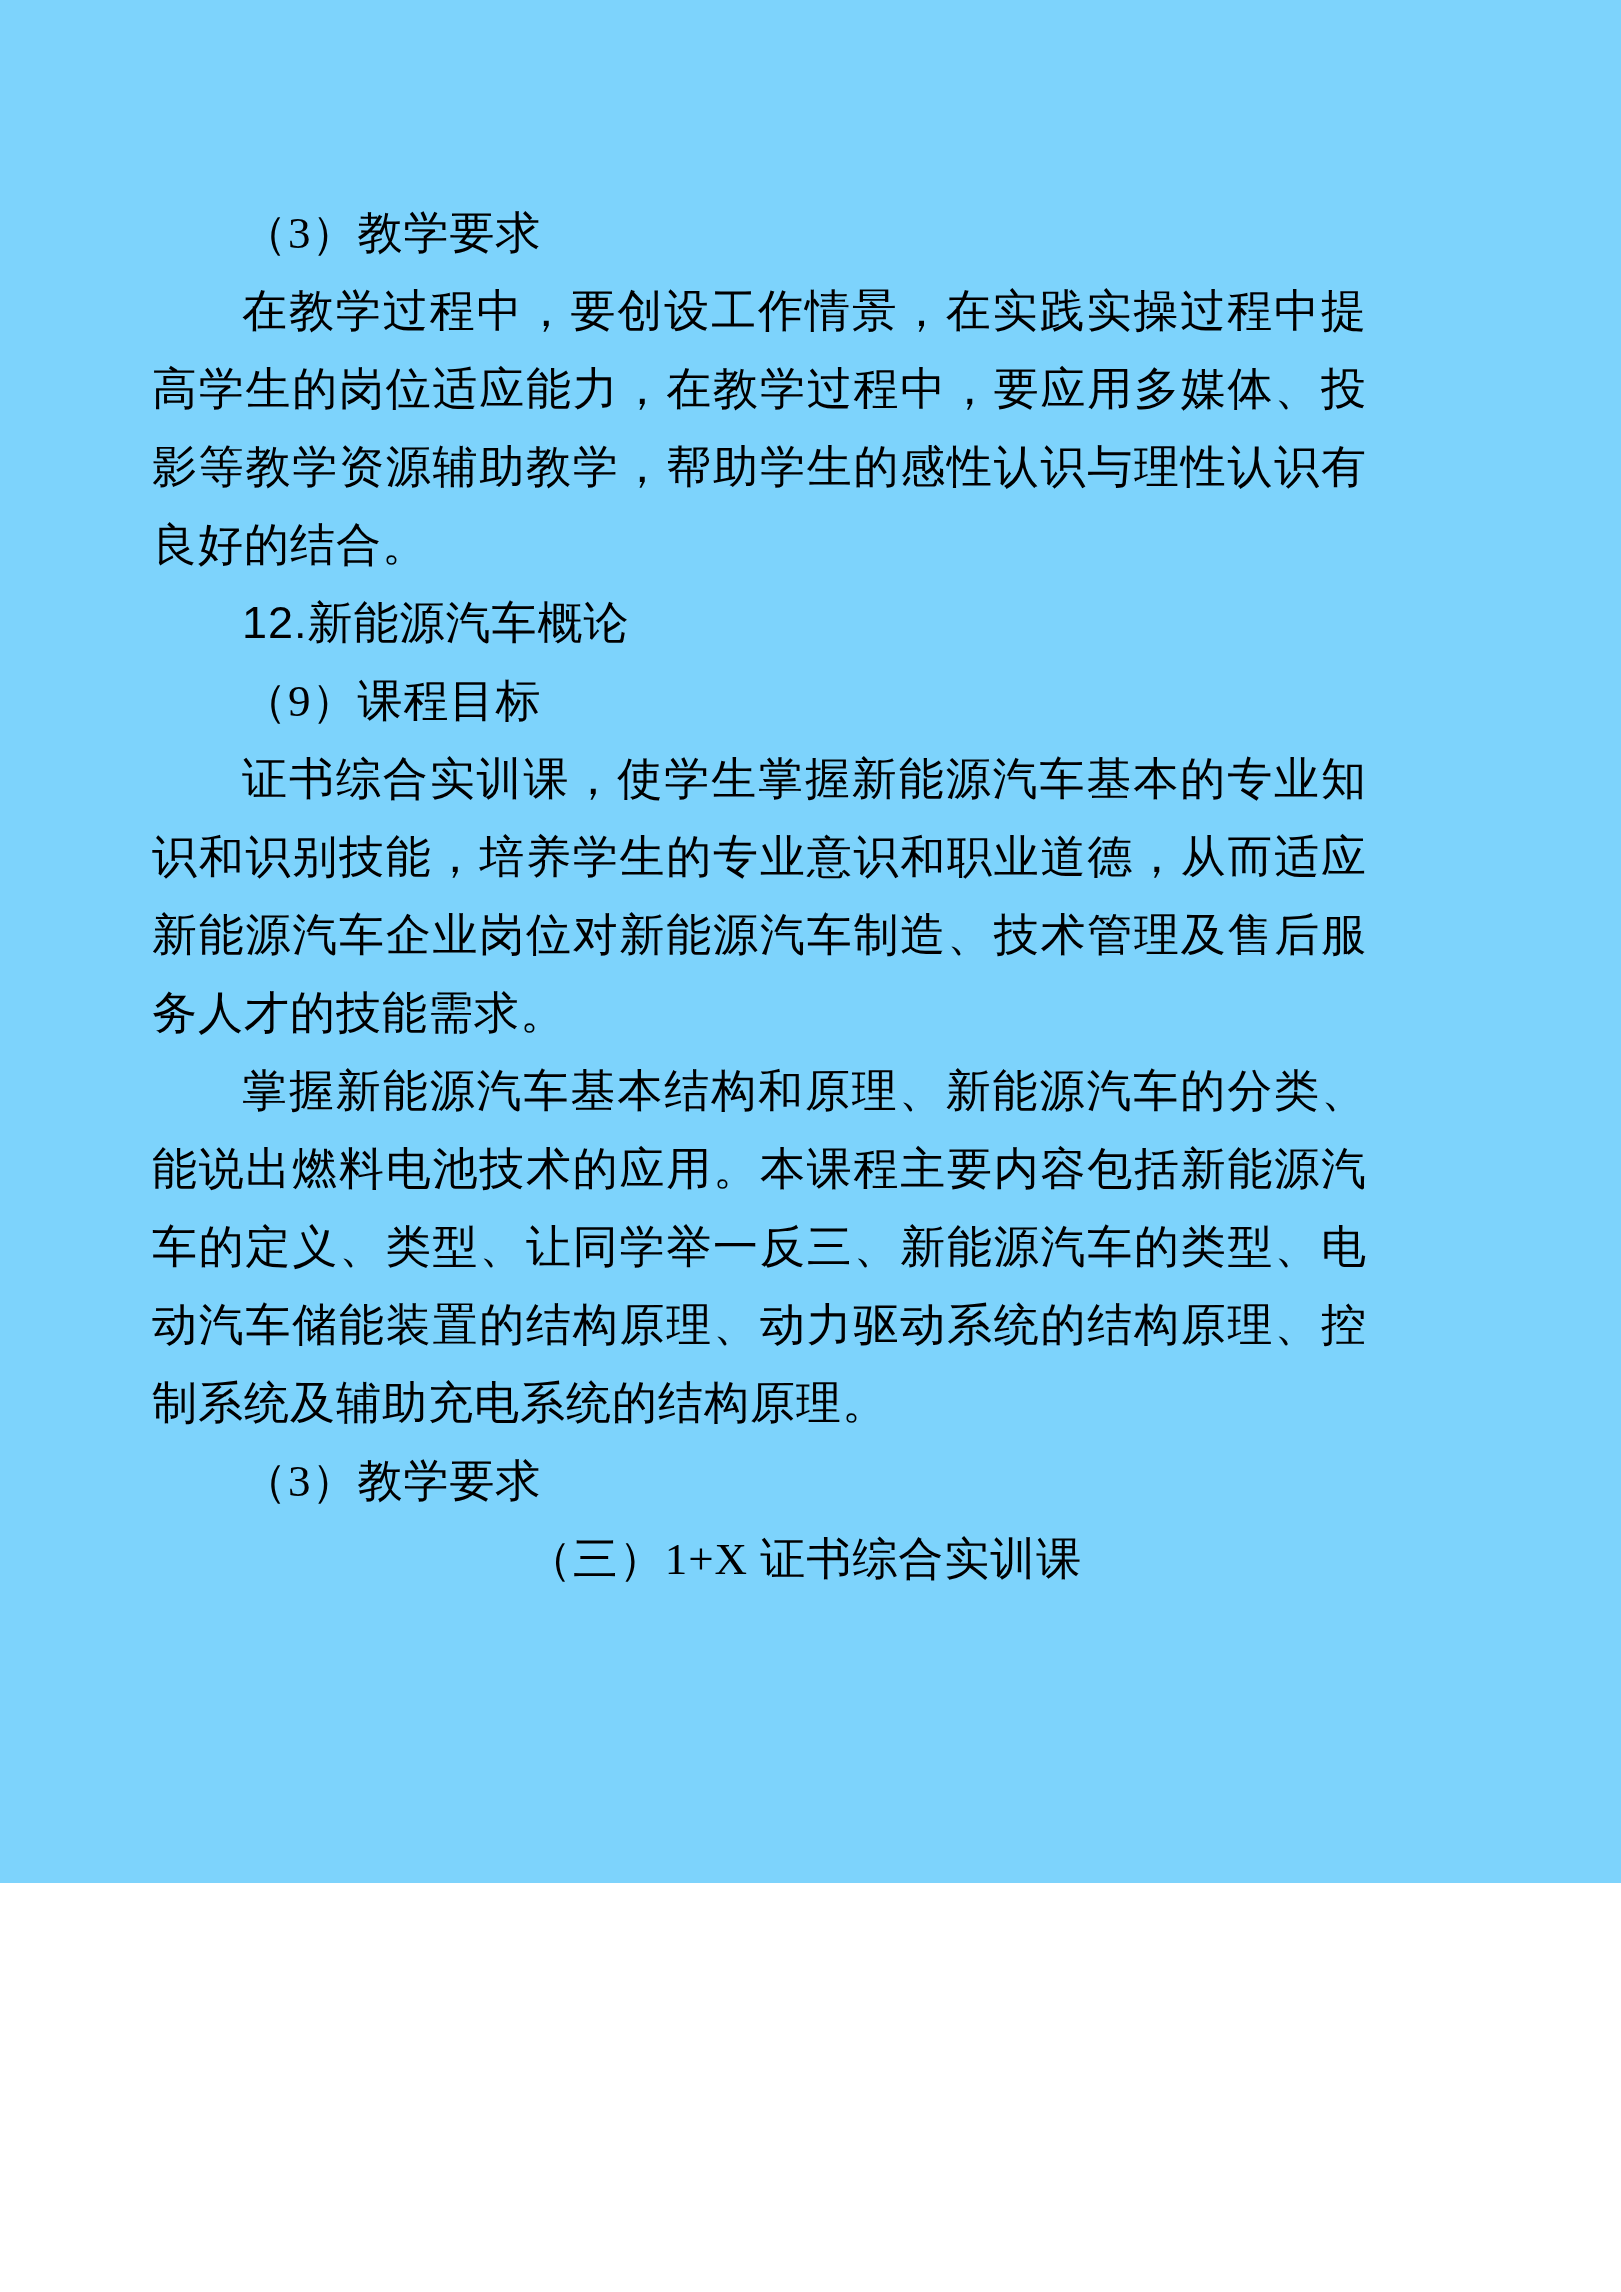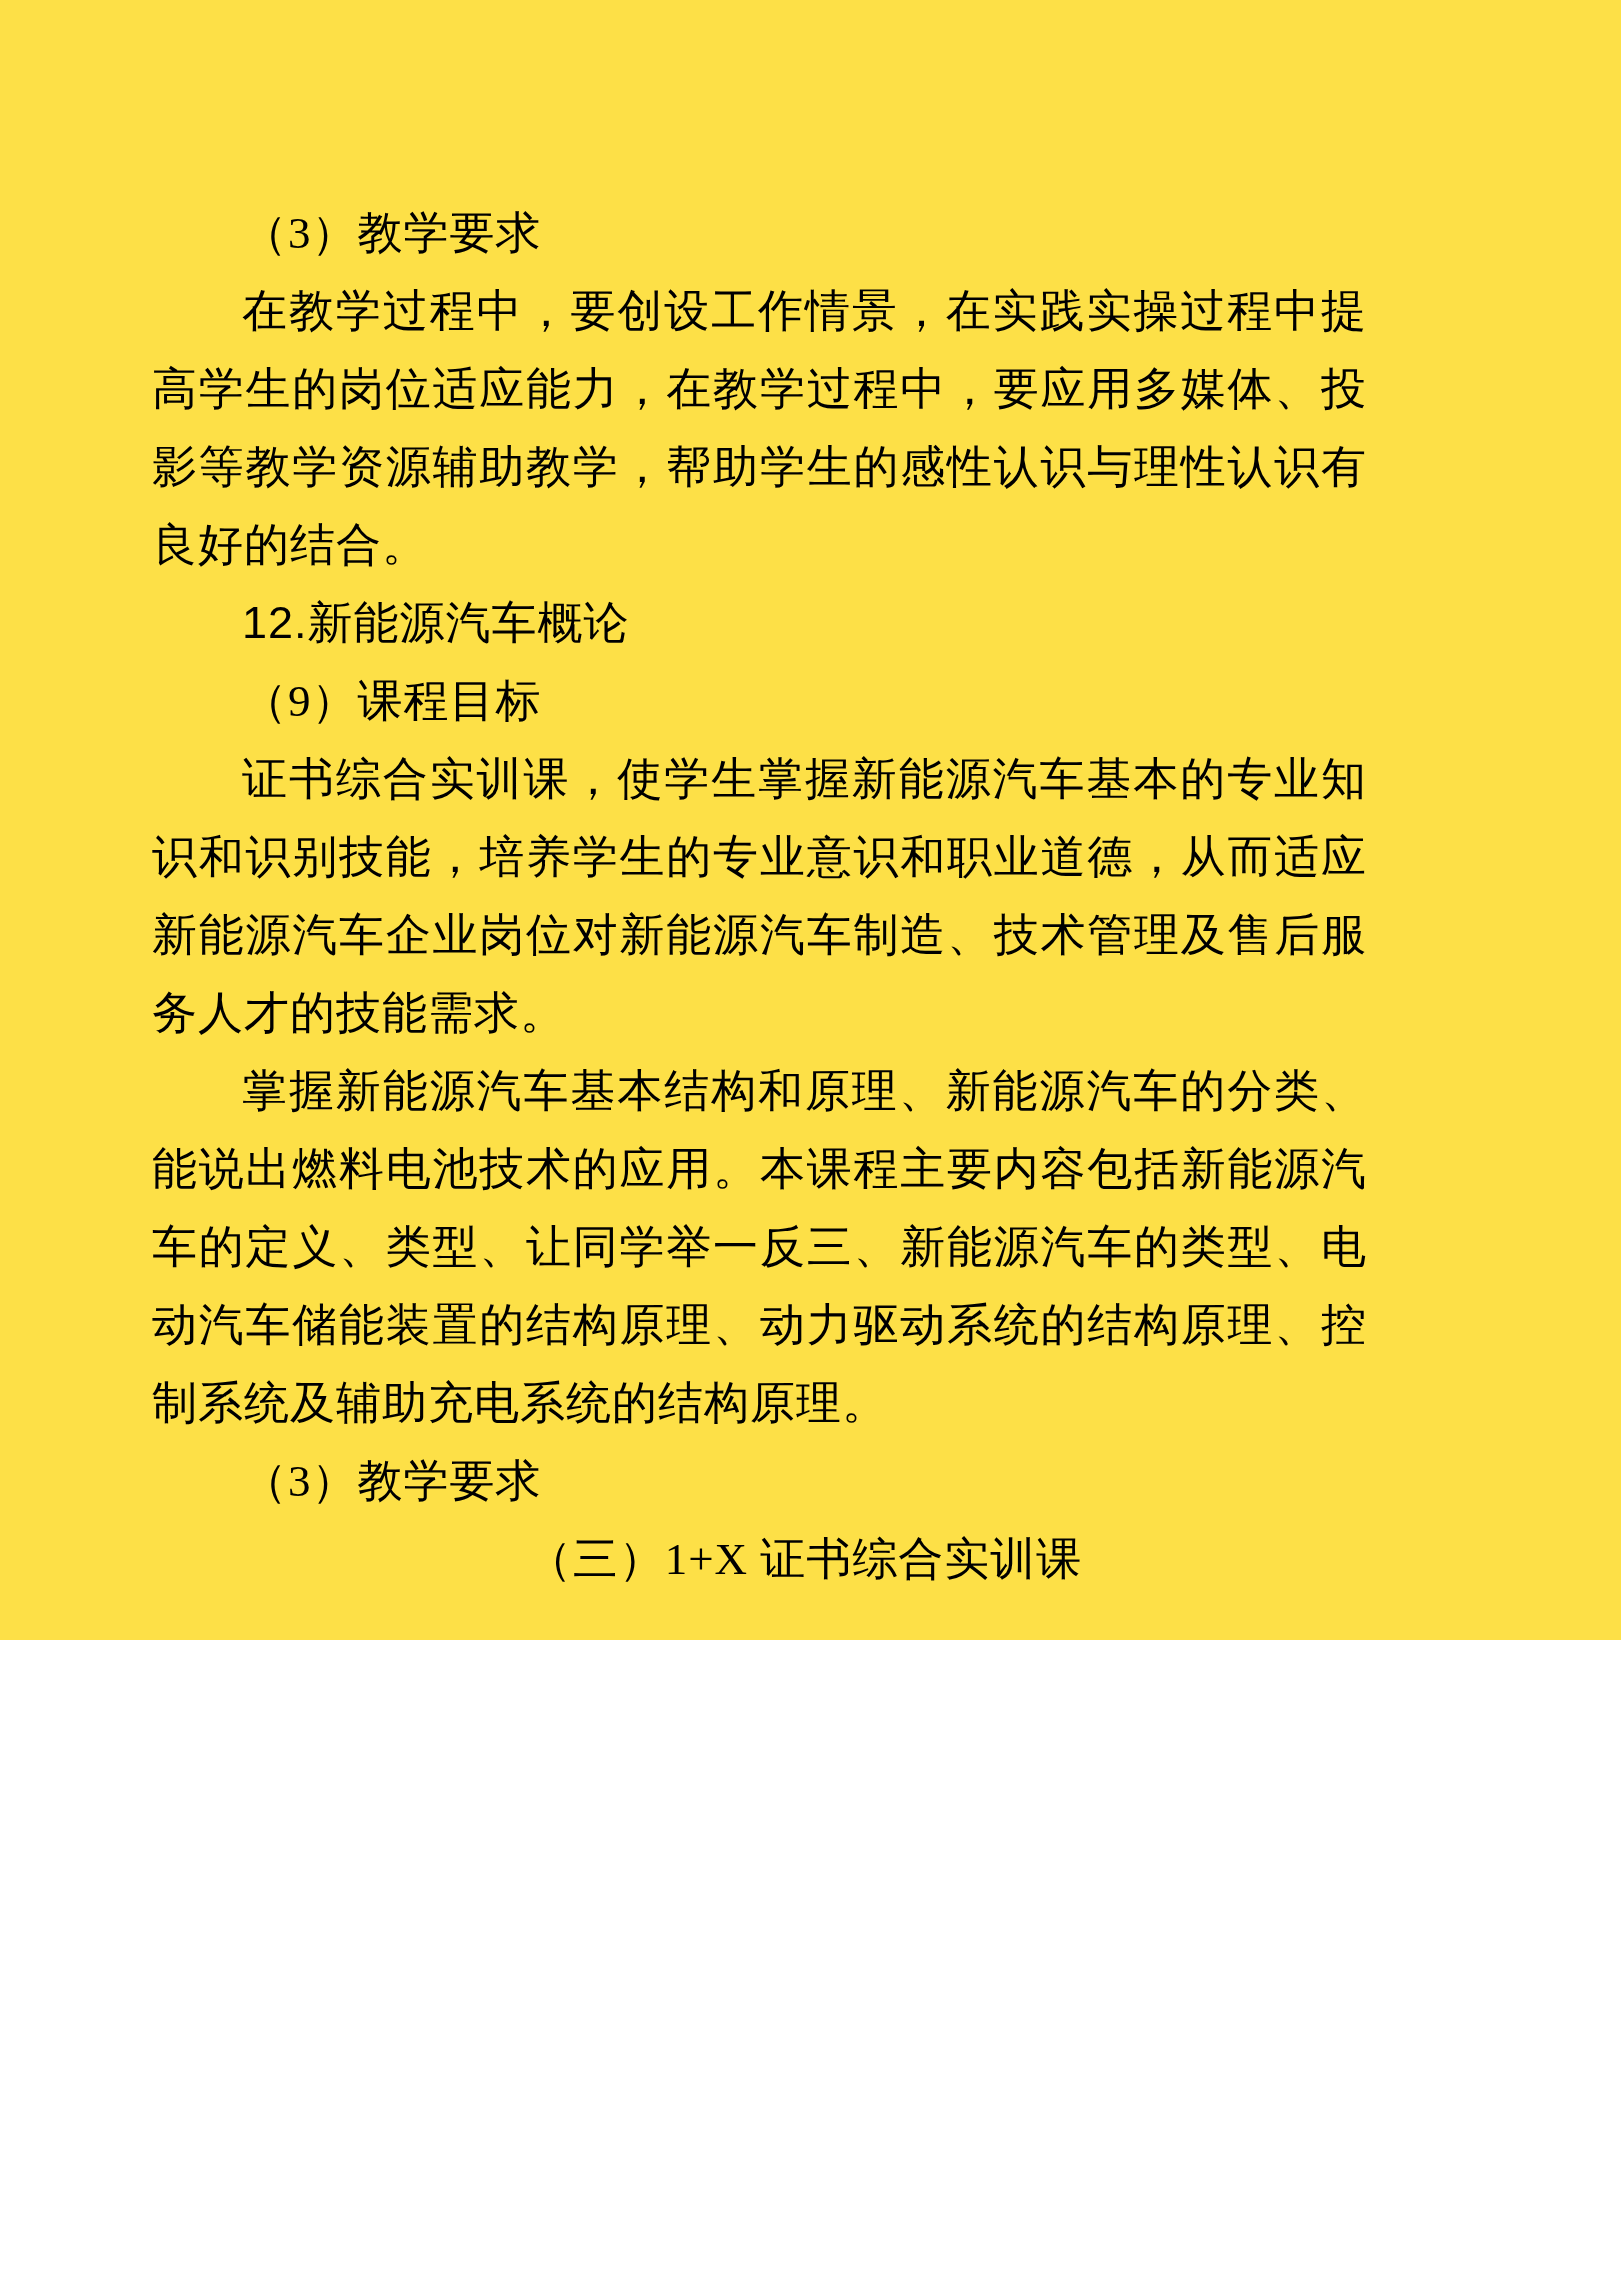--- a/index.html
+++ b/index.html
@@ -3,22 +3,22 @@
 <meta charset="utf-8">
 <style>
   html, body {
     margin: 0;
     padding: 0;
     background: #ffffff;
   }
   .page {
     position: relative;
     width: 1621px;
-    height: 1640px;
-    background: #fde047;
+    height: 1883px;
+    background: #7dd3fc;
     overflow: hidden;
     font-family: "Liberation Serif", serif;
     color: #000000;
   }
   .content {
     position: absolute;
     left: 152px;
     top: 194px;
     width: 1215px;
   }

